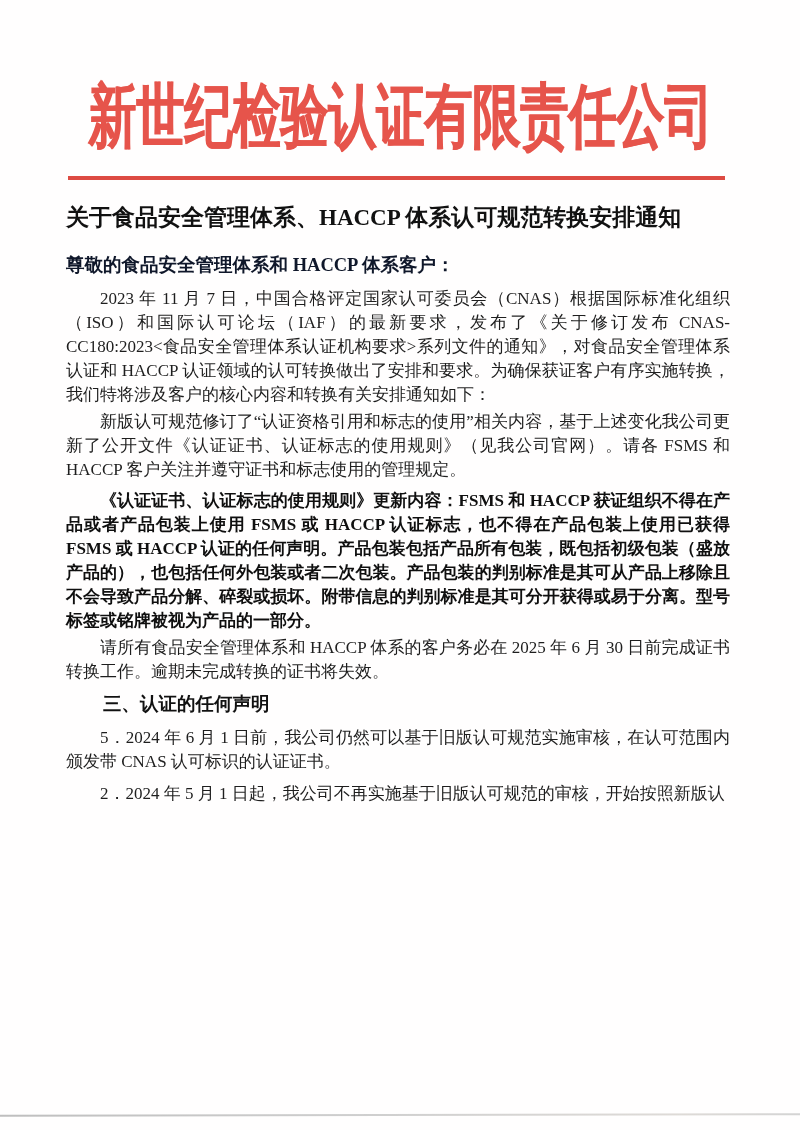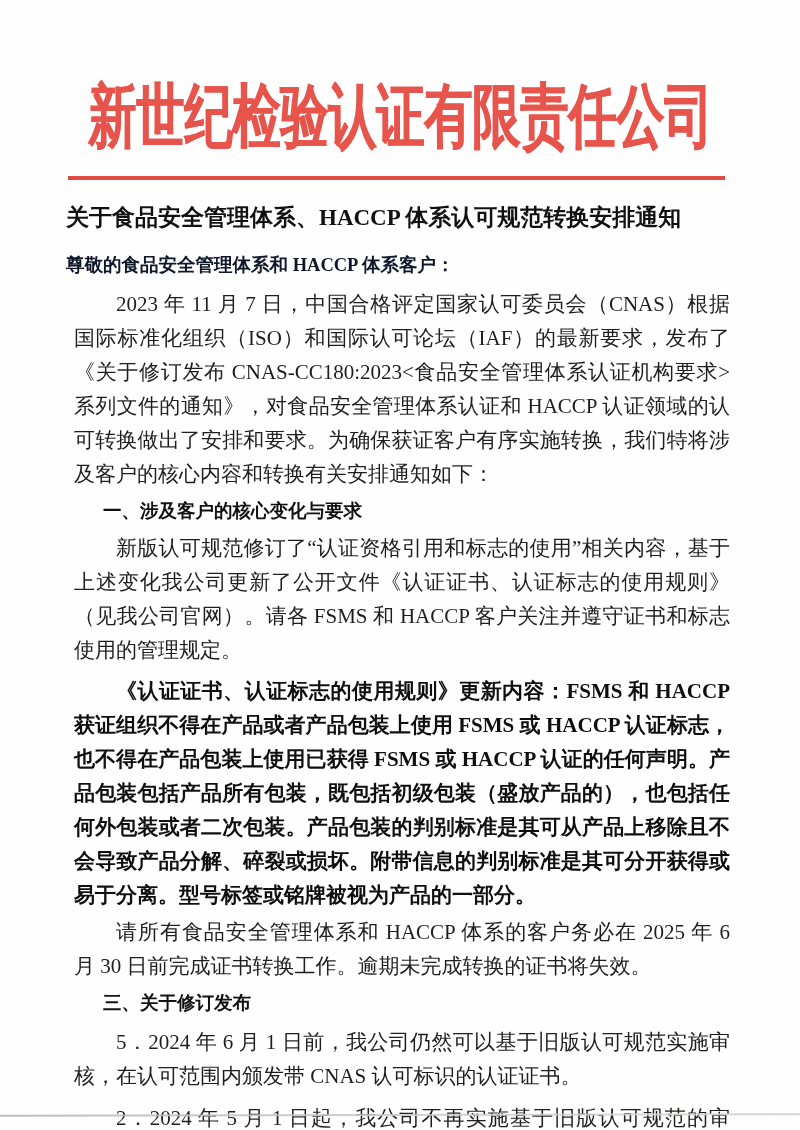--- a/index.html
+++ b/index.html
@@ -62,27 +62,27 @@
     white-space: nowrap;
   }
   .salutation {
     margin: 14px 0 0 0;
     font-size: 18.5px;
     line-height: 34px;
     font-weight: 700;
     color: #0f172a;
   }
   .para {
-    font-size: 21px;
-    line-height: 34px;
+    font-size: 17px;
+    line-height: 24px;
     text-align: justify;
     text-justify: inter-ideograph;
     text-indent: 2em;
     color: #1e1e1e;
-    margin: 5px 0 0 8px;
+    margin: 5px 0 0 0;
   }
   .para.bold {
     font-weight: 700;
     color: #0f0f0f;
     margin-top: 7px;
   }
   .section-heading {
     margin: 3px 0 0 0;
     font-size: 18.5px;
     line-height: 34px;
@@ -114,30 +114,29 @@
   <div class="header-rule"></div>
 
   <div class="content">
 
     <div class="doc-title">关于食品安全管理体系、HACCP 体系认可规范转换安排通知</div>
 
     <div class="salutation">尊敬的食品安全管理体系和 HACCP 体系客户：</div>
 
     <p class="para">2023 年 11 月 7 日，中国合格评定国家认可委员会（CNAS）根据国际标准化组织（ISO）和国际认可论坛（IAF）的最新要求，发布了《关于修订发布 CNAS-CC180:2023&lt;食品安全管理体系认证机构要求&gt;系列文件的通知》，对食品安全管理体系认证和 HACCP 认证领域的认可转换做出了安排和要求。为确保获证客户有序实施转换，我们特将涉及客户的核心内容和转换有关安排通知如下：</p>
 
-    <div class="section-heading">一、涉及客户的核心变化与要求</div>
 
     <p class="para mt3">新版认可规范修订了“认证资格引用和标志的使用”相关内容，基于上述变化我公司更新了公开文件《认证证书、认证标志的使用规则》（见我公司官网）。请各 FSMS 和 HACCP 客户关注并遵守证书和标志使用的管理规定。</p>
 
     <p class="para bold">《认证证书、认证标志的使用规则》更新内容：FSMS 和 HACCP 获证组织不得在产品或者产品包装上使用 FSMS 或 HACCP 认证标志，也不得在产品包装上使用已获得 FSMS 或 HACCP 认证的任何声明。产品包装包括产品所有包装，既包括初级包装（盛放产品的），也包括任何外包装或者二次包装。产品包装的判别标准是其可从产品上移除且不会导致产品分解、碎裂或损坏。附带信息的判别标准是其可分开获得或易于分离。型号标签或铭牌被视为产品的一部分。</p>
 
 
     <p class="para mt3">请所有食品安全管理体系和 HACCP 体系的客户务必在 2025 年 6 月 30 日前完成证书转换工作。逾期未完成转换的证书将失效。</p>
 
-    <div class="section-heading">三、关于修订发布</div>
+    <div class="section-heading">三、认证的任何声明</div>
 
     <p class="para">5．2024 年 6 月 1 日前，我公司仍然可以基于旧版认可规范实施审核，在认可范围内颁发带 CNAS 认可标识的认证证书。</p>
 
     <p class="para mt8">2．2024 年 5 月 1 日起，我公司不再实施基于旧版认可规范的审核，开始按照新版认</p>
 
   </div>
 
   <div class="page-edge-shadow"></div>
 
 </div>

